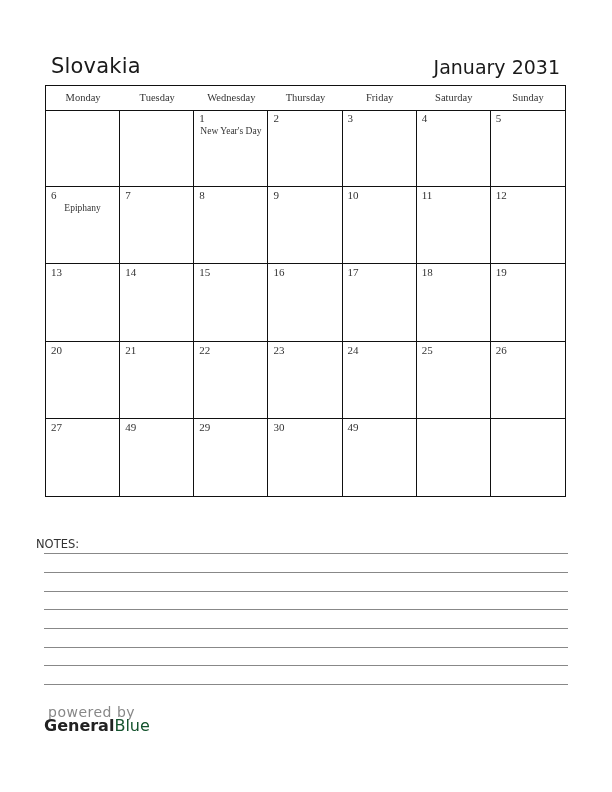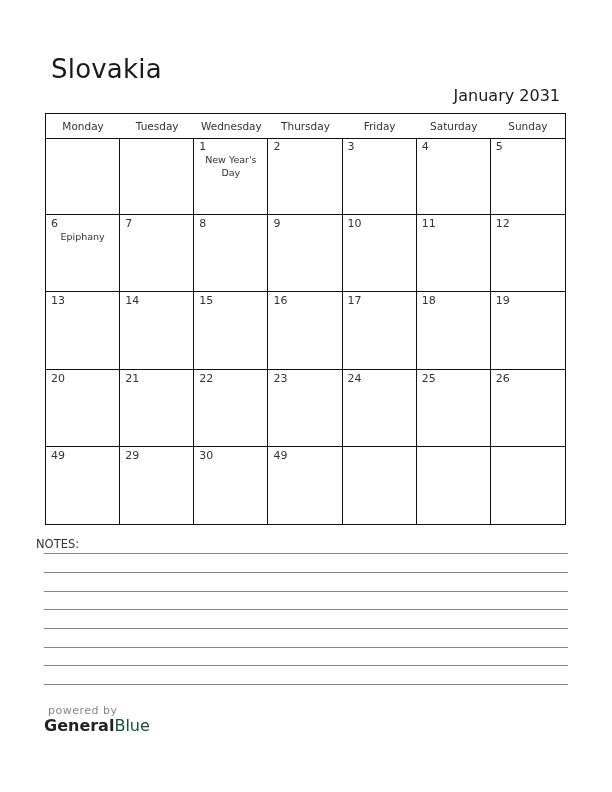--- a/index.html
+++ b/index.html
@@ -1,30 +1,30 @@
 <!DOCTYPE html>
 <html><head>
 <meta charset="utf-8">
 <style>
   html, body { margin:0; padding:0; background:#fff; }
   body { width:612px; height:792px; position:relative; font-family:"DejaVu Sans", sans-serif; color:#222; overflow:hidden; }
-  .country { position:absolute; left:51px; top:54px; font-size:26px; color:#1a1a1a; letter-spacing:0.2px; }
-  .month { position:absolute; right:52px; top:56px; font-size:16px; color:#1a1a1a;margin-top:30px; }
-  .cal { position:absolute; left:45px; top:113px; width:521px; height:412px; border:1px solid #111; box-sizing:border-box; }
+  .country { position:absolute; left:51px; top:54px; font-size:21px; color:#1a1a1a; letter-spacing:0.2px; }
+  .month { position:absolute; right:52px; top:56px; font-size:19px; color:#1a1a1a; }
+  .cal { position:absolute; left:45px; top:85px; width:521px; height:412px; border:1px solid #111; box-sizing:border-box;font-family:Liberation Serif, serif; }
   .hdr { position:absolute; left:0; top:0; width:100%; height:24px; border-bottom:1px solid #111; display:flex; }
   .hdr div { flex:1; text-align:center; font-size:10.5px; line-height:24px; color:#333; }
   .grid { position:absolute; left:0; top:24px; right:0; bottom:0; display:grid; grid-template-columns:repeat(7,1fr); grid-template-rows:repeat(5,1fr); }
   .cell { border-right:1px solid #111; border-bottom:1px solid #111; padding:2px 5px; box-sizing:border-box; font-size:11px; color:#333; position:relative; }
   .cell:nth-child(7n) { border-right:none; }
   .cell:nth-child(n+29) { border-bottom:none; }
   .cell .num { display:block; line-height:13px; }
   .cell .hol { display:block; font-size:9.5px; line-height:13px; color:#333;text-align:center; }
   .notes-label { position:absolute; left:36px; top:537px; font-size:11.5px; color:#333; }
   .line { position:absolute; left:44px; width:524px; height:1px; background:#888; }
-  .powered { position:absolute; left:48px; top:704px; font-size:11px; color:#888; letter-spacing:0.5px; }
+  .powered { position:absolute; left:48px; top:704px; font-size:14px; color:#888; letter-spacing:0.5px; }
   .brand { position:absolute; left:44px; top:716px; font-size:16px; }
   .brand .g { color:#222;font-weight:bold; }
   .brand .b { color:#14532d; }
 </style>
 </head>
 <body>
 
 <div class="country">Slovakia</div>
 <div class="month">January 2031</div>
 
@@ -145,20 +145,24 @@
       </div>
       <div class="cell">
         <span class="num">25</span>
         <span class="hol"></span>
       </div>
       <div class="cell">
         <span class="num">26</span>
         <span class="hol"></span>
       </div>
       <div class="cell">
+        <span class="num">27</span>
+        <span class="hol"></span>
+      </div>
+      <div class="cell">
         <span class="num">49</span>
         <span class="hol"></span>
       </div>
       <div class="cell">
         <span class="num">29</span>
         <span class="hol"></span>
       </div>
       <div class="cell">
         <span class="num">30</span>
         <span class="hol"></span>

